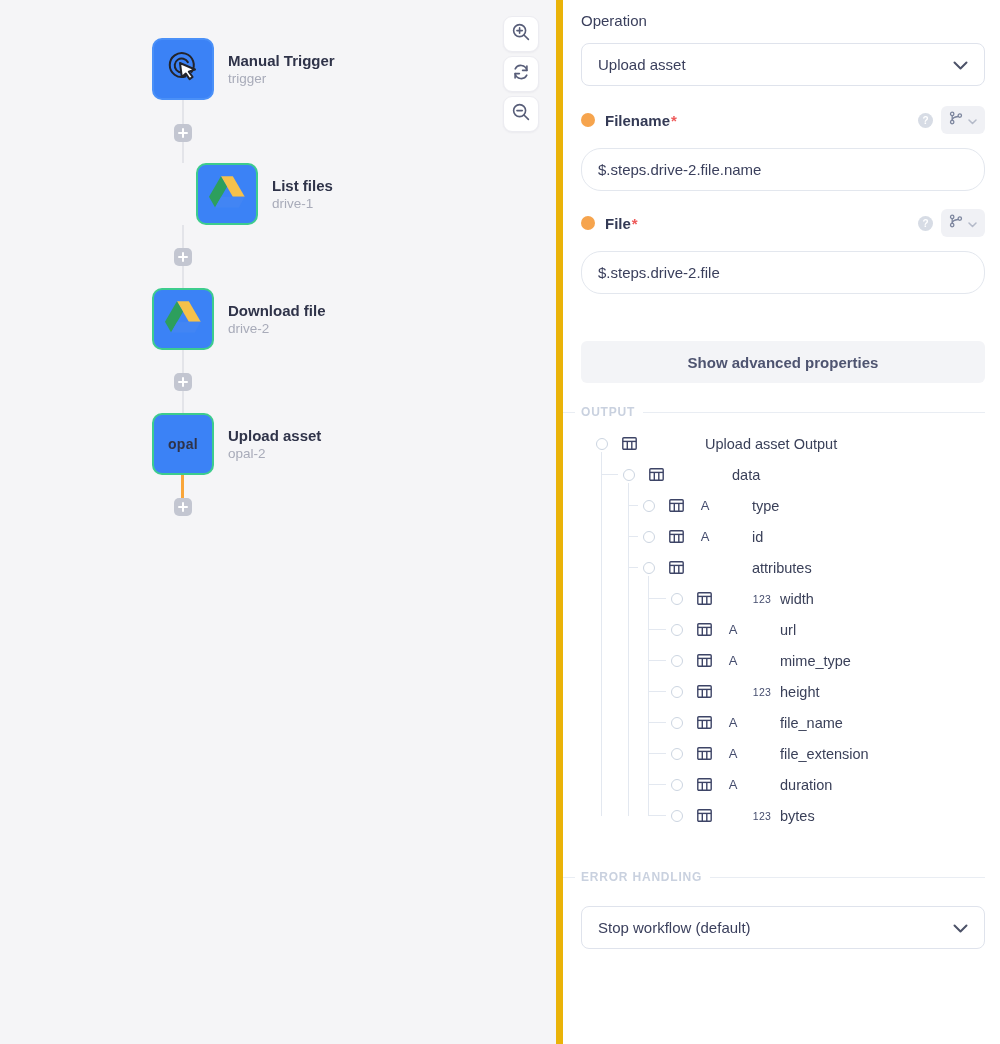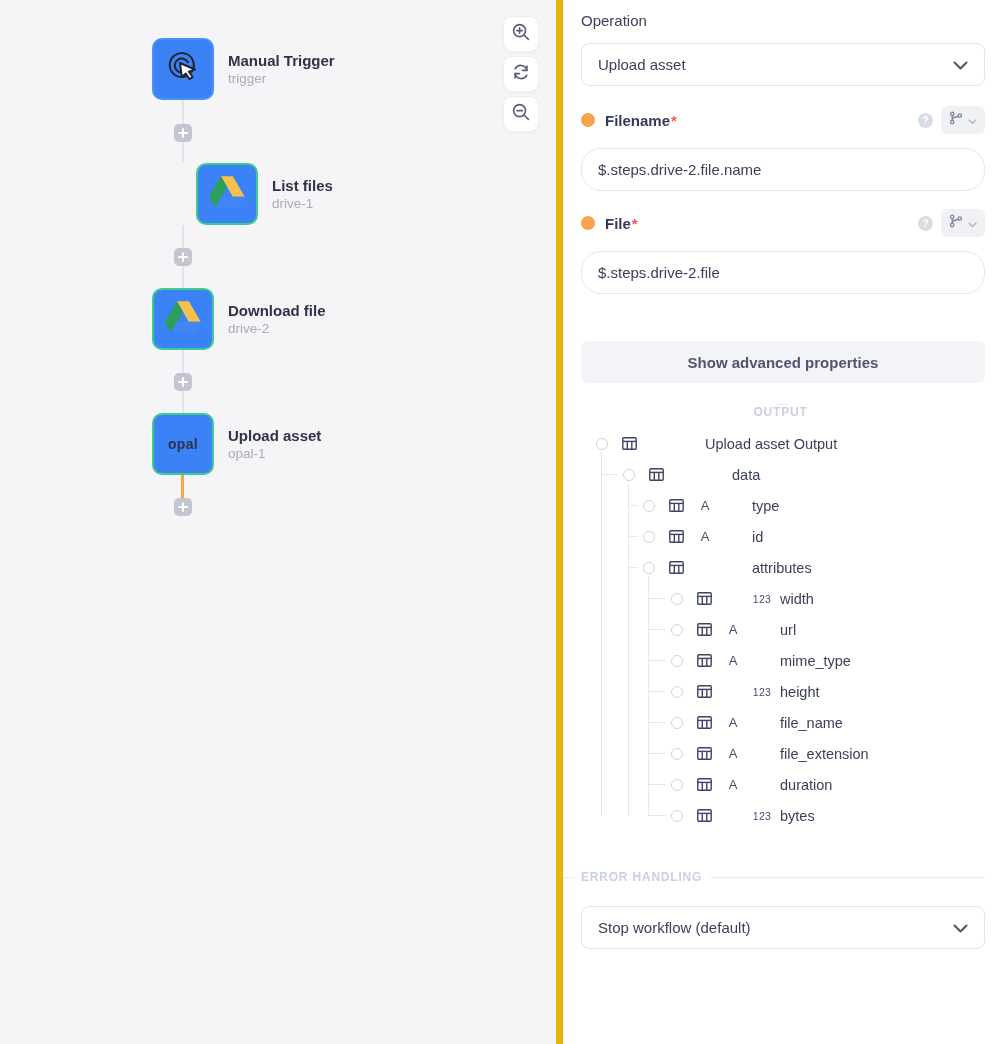--- a/index.html
+++ b/index.html
@@ -146,21 +146,21 @@
       <div class="node-sub">drive-2</div>
     </div>
   </div>
         <div class="node" style="top: 413px;">
     <div class="node-box" style="border-color: rgb(61, 204, 142); border-width: 2.5px;">
 
       <span class="opal-logo">opal</span>
     </div>
     <div class="node-text">
       <div class="node-title">Upload asset</div>
-      <div class="node-sub">opal-1</div>
+      <div class="node-sub">opal-2</div>
     </div>
   </div>
       </div>
 
     <div class="canvas-controls">
       <div class="ctl-btn">
         <span>
           <svg width="20" height="20" viewBox="0 0 20 20" fill="none" stroke="#575d78" stroke-width="1.6" stroke-linecap="round">
             <circle cx="8.6" cy="8.6" r="6"></circle>
               <line x1="13.2" y1="13.2" x2="17.4" y2="17.4"></line>
@@ -251,21 +251,21 @@
           <svg width="9" height="6" viewBox="0 0 9 6" fill="none" stroke="#b4bac9" stroke-width="1.5" stroke-linecap="round" stroke-linejoin="round">
               <polyline points="1,1 4.5,4.5 8,1"></polyline>
             </svg>
         </span>
       </span>
     </div>
     <input class="text-input" style="margin-top: 13px;" value="$.steps.drive-2.file">
 
     <button class="adv-btn" style="margin-top:47px;">Show advanced properties</button>
 
-    <div class="section-div" style="margin-top:21px;flex-direction:column;">
+    <div class="section-div" style="margin-top:21px;">
       <span class="tick"></span>
       <span class="sec-label">OUTPUT</span>
       <span class="line"></span>
     </div>
 
     <div class="tree">
       <div class="tree-guide" style="left:20px; top:24px; height:364px;"></div>
       <div class="tree-guide" style="left:47px; top:55px; height:333px;"></div>
       <div class="tree-guide" style="left:67px; top:148px; height:240px;"></div>
       <div id="tree-rows">

